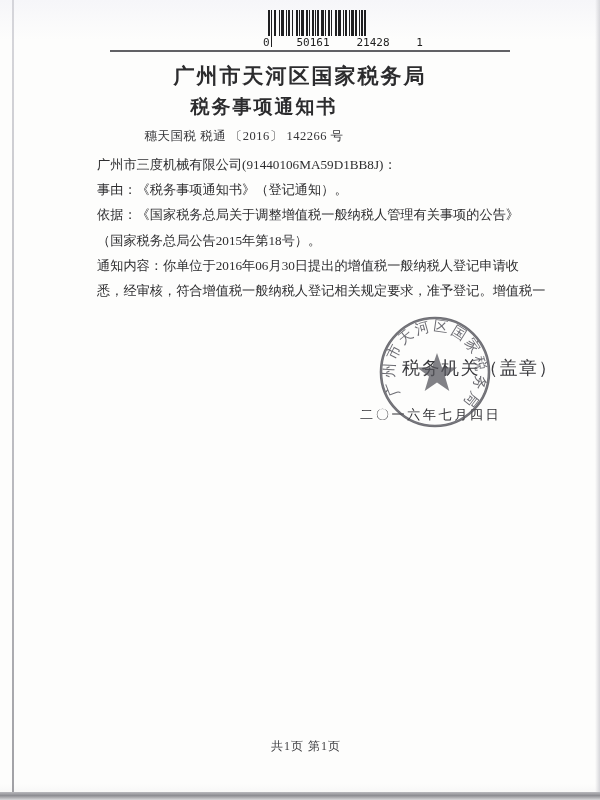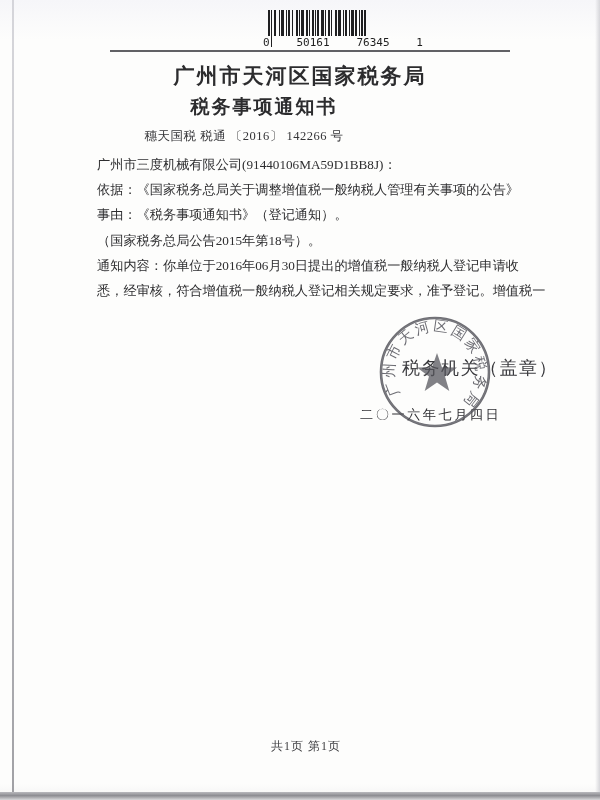--- a/index.html
+++ b/index.html
@@ -102,34 +102,34 @@
         <rect x="81" y="0" width="1" height="26" fill="#1f1f21"></rect>
         <rect x="83" y="0" width="3" height="26" fill="#1f1f21"></rect>
         <rect x="87" y="0" width="2" height="26" fill="#1f1f21"></rect>
         <rect x="91" y="0" width="1" height="26" fill="#1f1f21"></rect>
         <rect x="93" y="0" width="2" height="37" fill="#1f1f21"></rect>
         <rect x="96" y="0" width="2" height="37" fill="#1f1f21"></rect>
       </svg>
     <div class="barcode-digits">
       <span>0</span>
       <span>50161</span>
-      <span>76345</span>
+      <span>21428</span>
       <span>1</span>
     </div>
   </div>
   <div class="header-rule"></div>
 
   <div class="issuer-title">广州市天河区国家税务局</div>
   <div class="doc-title">税务事项通知书</div>
   <div class="doc-number">穗天国税 税通 〔2016〕 142266 号</div>
 
   <div class="body-block">
     <div class="line">广州市三度机械有限公司(91440106MA59D1BB8J)：</div>
+    <div class="line">事由：《税务事项通知书》（登记通知）。</div>
     <div class="line">依据：《国家税务总局关于调整增值税一般纳税人管理有关事项的公告》</div>
-    <div class="line">事由：《税务事项通知书》（登记通知）。</div>
     <div class="line">（国家税务总局公告2015年第18号）。</div>
     <div class="line">通知内容：你单位于2016年06月30日提出的增值税一般纳税人登记申请收</div>
     <div class="line">悉，经审核，符合增值税一般纳税人登记相关规定要求，准予登记。增值税一</div>
   </div>
 
   <div class="seal-caption">税务机关（盖章）</div>
   <div class="issue-date">二〇一六年七月四日</div>
 
   <svg class="stamp-svg" width="600" height="800" viewBox="0 0 600 800">
     <g opacity="0.82">

